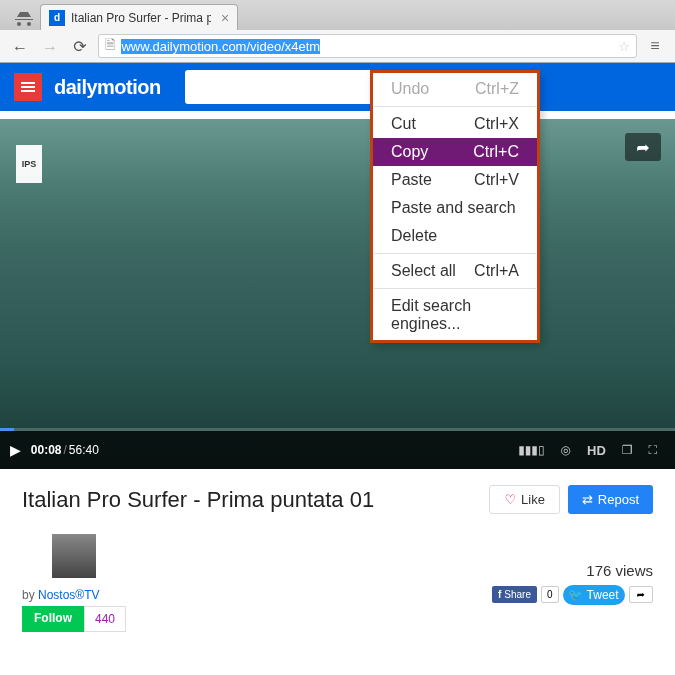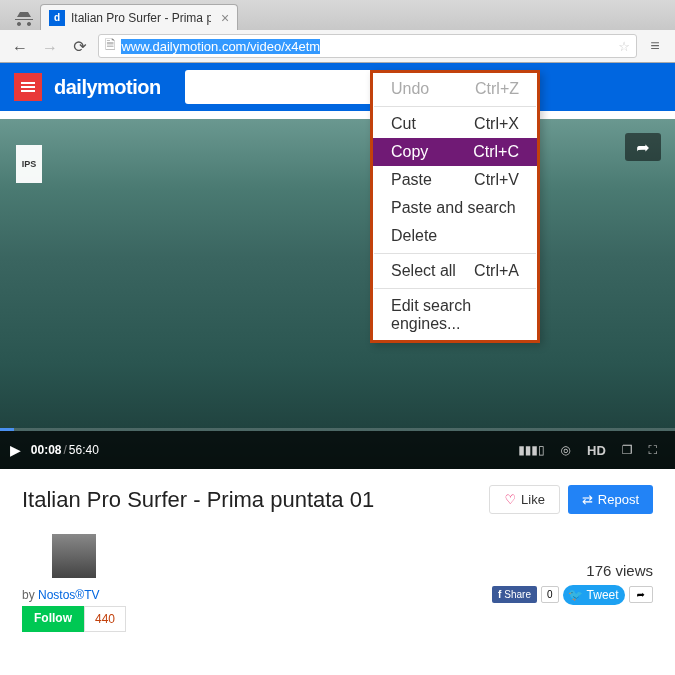--- a/index.html
+++ b/index.html
@@ -60,21 +60,21 @@
 .repost-btn { background: #2283f6; color: #fff; border: none; padding: 6px 14px; border-radius: 3px; font-size: 13px; display: flex; align-items: center; gap: 5px; }
 
 .channel-row { padding: 4px 22px; display: flex; align-items: center; justify-content: space-between; }
 .channel-left { display: flex; align-items: center; gap: 10px; flex-direction: column; }
 .avatar { width: 44px; height: 44px; background: linear-gradient(#888, #444); }
 .channel-info { display: flex; flex-direction: column; gap: 4px; }
 .by-line { font-size: 12px; color: #666; }
 .by-line a { color: #0066e0; text-decoration: none; }
 .follow-row { display: flex; }
 .follow-btn { background: #00c853; color: #fff; padding: 5px 12px; font-size: 12px; font-weight: bold; }
-.follow-count { border: 1px solid #ddd; padding: 5px 10px; font-size: 12px; color: #c2410c; }
+.follow-count { border: 1px solid #ddd; padding: 5px 10px; font-size: 12px; color: #a21caf; }
 .channel-right { display: flex; flex-direction: column; align-items: flex-end; gap: 6px; }
 .views { font-size: 15px; color: #333; }
 .social-btns { display: flex; gap: 4px; align-items: center; }
 .fb-btn { background: #3b5998; color: #fff; font-size: 10px; padding: 3px 6px; border-radius: 2px; display: flex; align-items: center; gap: 3px; }
 .fb-count { border: 1px solid #ccc; padding: 2px 5px; font-size: 10px; border-radius: 2px; }
 .tw-btn { background: #1da1f2; color: #fff; font-size: 12px; padding: 3px 6px; border-radius: 10px; }
 .share-sm { border: 1px solid #ccc; padding: 2px 7px; font-size: 10px; border-radius: 2px; }
 </style>
 </head>
 <body>

